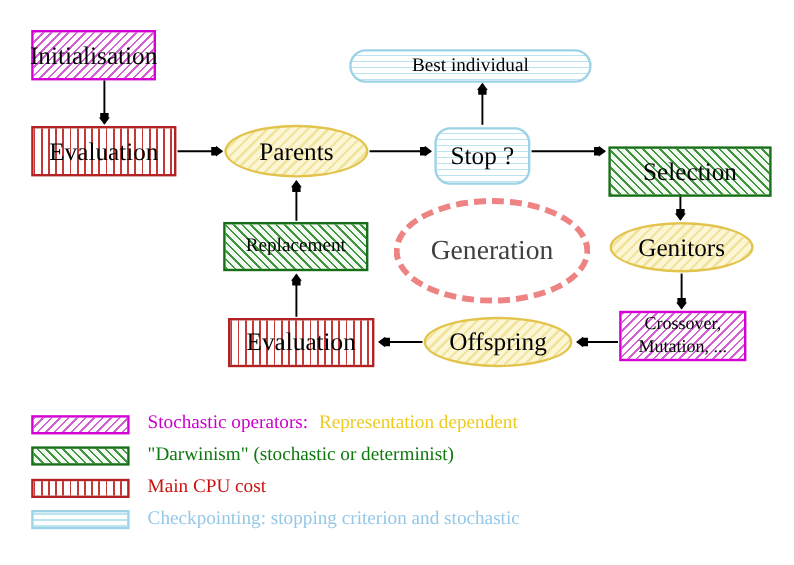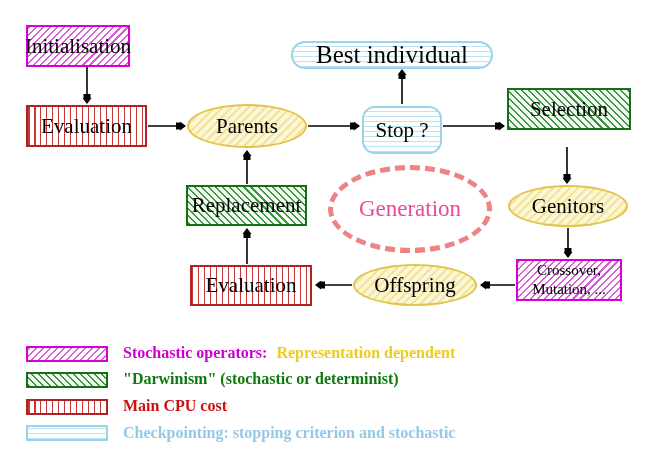--- a/index.html
+++ b/index.html
@@ -38,30 +38,30 @@
     border:2px solid #e2c34b;
     border-radius:50%;
     background:repeating-linear-gradient(135deg,#f0e49e 0 2px,#fcf6d4 2px 6px);
   }
   .rounded{border-radius:13px;}
   .generation{
     position:absolute;
     border:5px dashed #ee8383;
     border-radius:50%;
     display:flex;align-items:center;justify-content:center;
-    color:#ec4899;font-size:23px;
+    color:#404040;font-size:23px;
     box-sizing:border-box;
     background:transparent;
   }
   .crossover-label{font-size:15px;line-height:1.25;}
   
   .legend-swatch{position:absolute;width:82px;height:16px;box-sizing:border-box;}
   .legend-text{
     position:absolute;left:123px;
-    font-size:16px;font-weight:bold;white-space:nowrap;
+    font-size:16px;font-weight:normal;white-space:nowrap;
     font-family:"Liberation Serif","DejaVu Serif",serif;
   }
   .t-magenta{color:#cc00cc;}
   .t-yellow{color:#eecb22;margin-left:9px;}
   .t-green{color:#0e7a0e;}
   .t-red{color:#cc1111;}
   .t-cyan{color:#95c8e8;}
 </style>
 </head>
 <body>
@@ -92,33 +92,33 @@
   </div>
 
   <div class="node stripe-red" style="left:26px;top:105px;width:121px;height:42px;">
     <span>Evaluation</span>
   </div>
 
   <div class="node ellipse-yellow" style="left:187px;top:104px;width:120px;height:44px;">
     <span>Parents</span>
   </div>
 
-  <div class="node stripe-cyan" style="left:291px;top:41px;width:202px;height:28px;font-size:25px;border-radius:14px;">
+  <div class="node stripe-cyan" style="left:291px;top:41px;width:202px;height:28px;font-size:16px;border-radius:14px;">
     <span>Best individual</span>
   </div>
 
   <div class="node stripe-cyan rounded" style="left:362px;top:106px;width:80px;height:48px;">
     <span>Stop ?</span>
   </div>
 
-  <div class="node hatch-green" style="left:507px;top:88px;width:124px;height:42px;">
+  <div class="node hatch-green" style="left:507px;top:122px;width:136px;height:42px;">
     <span>Selection</span>
   </div>
 
-  <div class="node hatch-green" style="left:186px;top:185px;width:121px;height:41px;font-size:21px;">
+  <div class="node hatch-green" style="left:186px;top:185px;width:121px;height:41px;font-size:16px;">
     <span>Replacement</span>
   </div>
 
   <div class="generation" style="left:328px;top:165px;width:164px;height:88px;">
     <span>Generation</span>
   </div>
 
   <div class="node ellipse-yellow" style="left:508px;top:185px;width:120px;height:42px;">
     <span>Genitors</span>
   </div>

